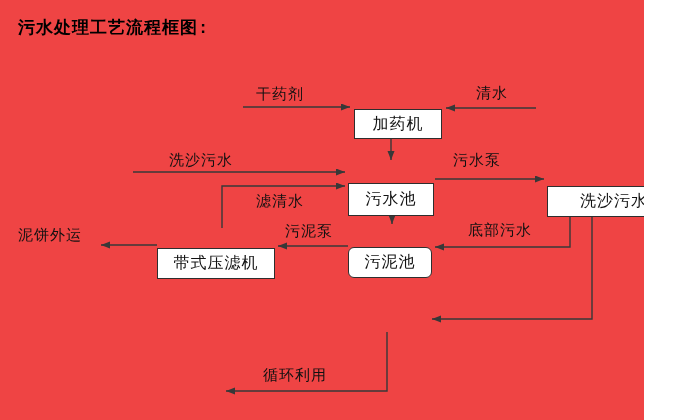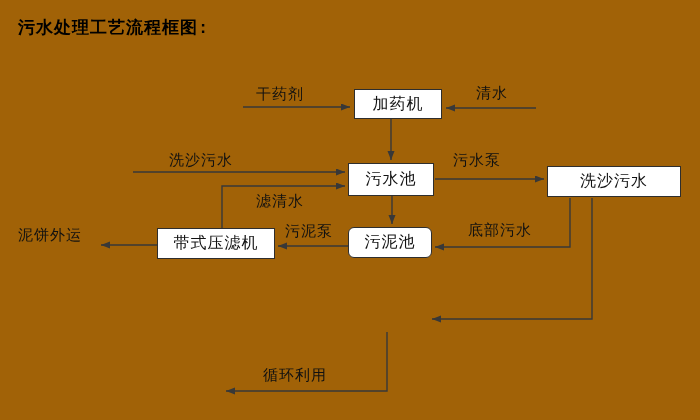--- a/index.html
+++ b/index.html
@@ -1,29 +1,29 @@
 <!DOCTYPE html>
 <html><head>
 <meta charset="utf-8">
 <style>
   html,body { margin:0; padding:0; background:#ffffff; }
   .canvas {
-    position:relative; width:700px; height:420px; background:#a16207;
+    position:relative; width:644px; height:420px; background:#ef4444;
     font-family:Liberation Mono, monospace; overflow:hidden;
   }
   .title {
     position:absolute; left:18px; top:16px;
     font-size:17px; font-weight:bold; color:#000000; letter-spacing:1px;
     white-space:nowrap;
   }
   .node {
     position:absolute; box-sizing:border-box;
     border:1.5px solid #2e2e2e; background:#ffffff;
     display:flex; align-items:center; justify-content:center;
-    font-size:16px; color:#111111; letter-spacing:1px; white-space:nowrap;
+    font-size:16px; color:#111111; letter-spacing:1px; white-space:nowrap;margin-top:20px;
   }
   .flow-label {
     position:absolute; font-size:15px; color:#111111;
     letter-spacing:1px; white-space:nowrap;
   }
   svg.wires { position:absolute; left:0; top:0; width:700px; height:420px; pointer-events:none; }
   svg.wires path.wire { fill:none; stroke:#383838; stroke-width:1.4; }
 </style>
 </head>
 <body>

